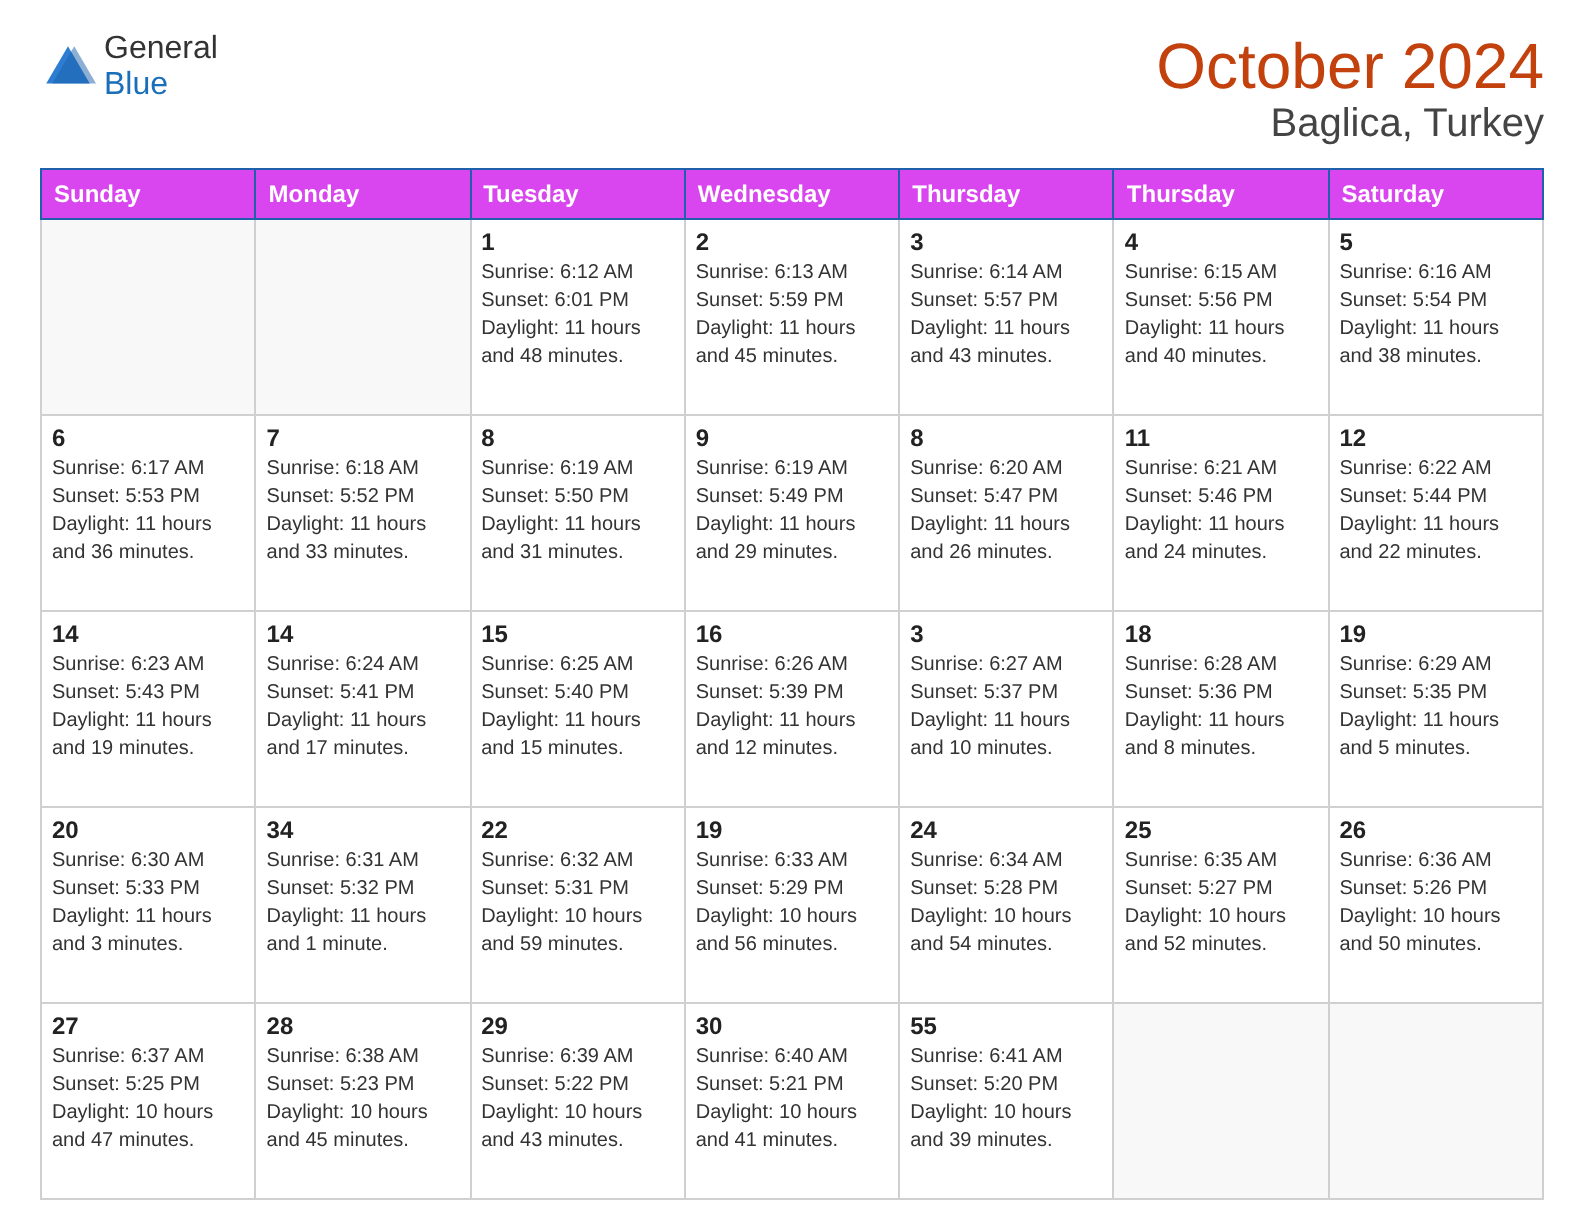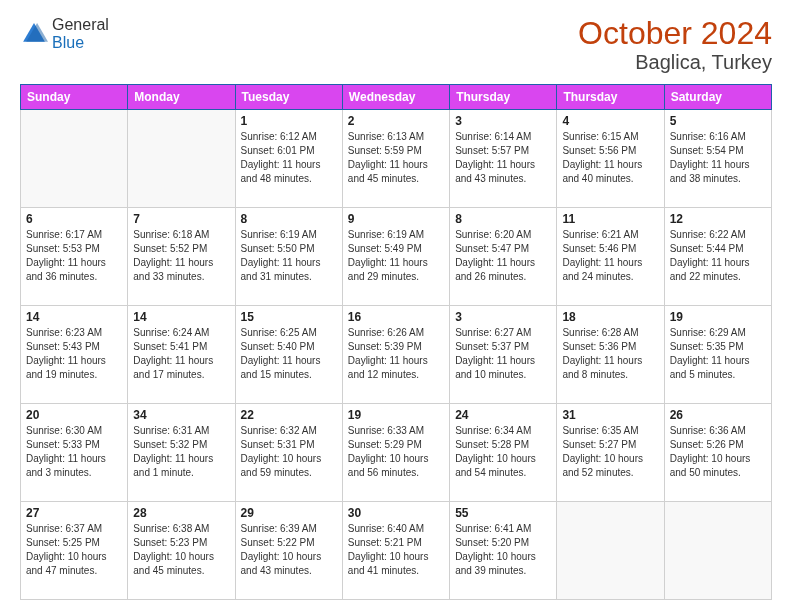--- a/index.html
+++ b/index.html
@@ -227,21 +227,21 @@
           </td>
           <td>
             <div class="day-num">19</div>
             <div class="day-info">Sunrise: 6:33 AM<br>Sunset: 5:29 PM<br>Daylight: 10 hours and 56 minutes.</div>
           </td>
           <td>
             <div class="day-num">24</div>
             <div class="day-info">Sunrise: 6:34 AM<br>Sunset: 5:28 PM<br>Daylight: 10 hours and 54 minutes.</div>
           </td>
           <td>
-            <div class="day-num">31</div>
+            <div class="day-num">25</div>
             <div class="day-info">Sunrise: 6:35 AM<br>Sunset: 5:27 PM<br>Daylight: 10 hours and 52 minutes.</div>
           </td>
           <td>
             <div class="day-num">26</div>
             <div class="day-info">Sunrise: 6:36 AM<br>Sunset: 5:26 PM<br>Daylight: 10 hours and 50 minutes.</div>
           </td>
         </tr>
         <tr>
           <td>
             <div class="day-num">27</div>

